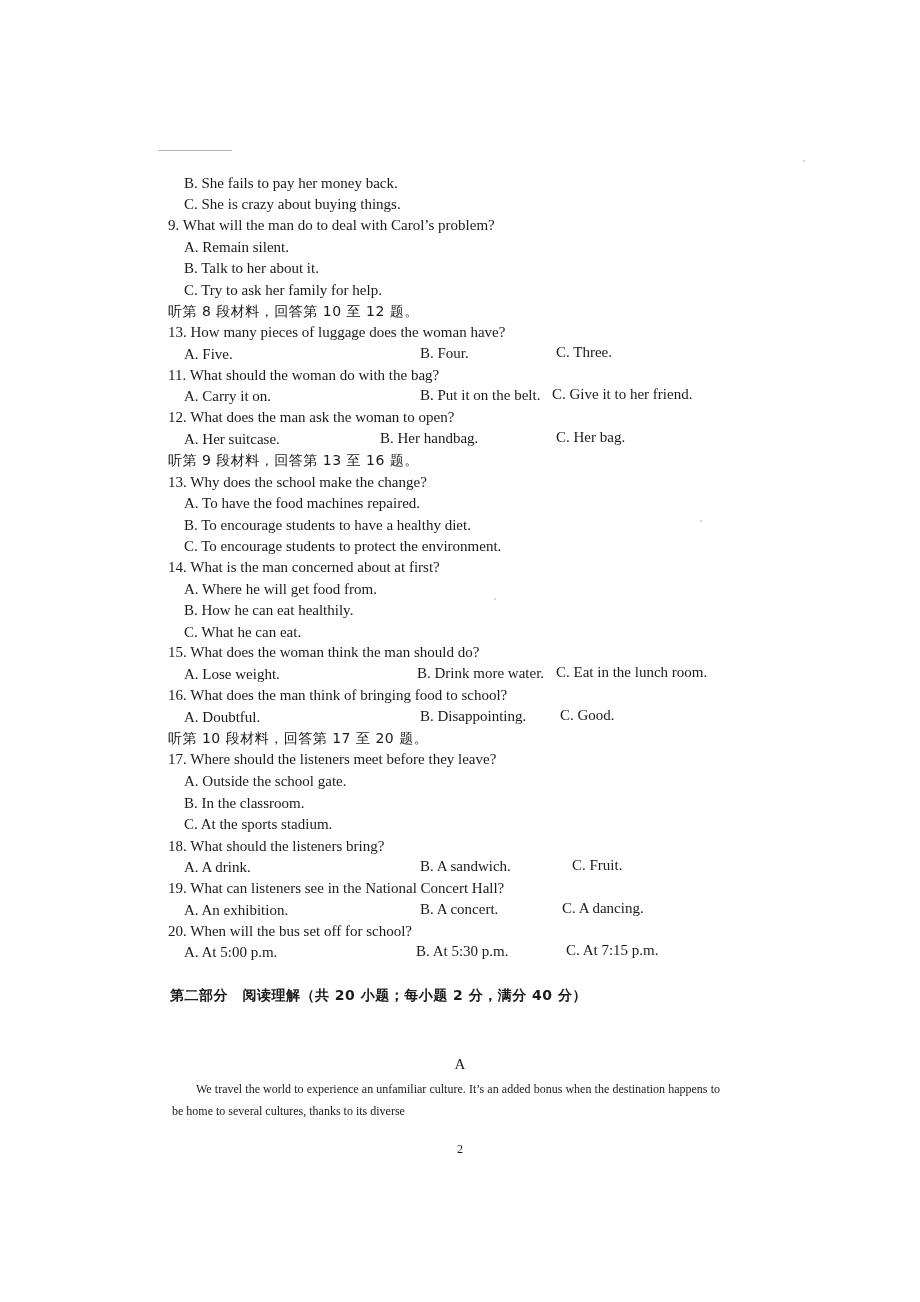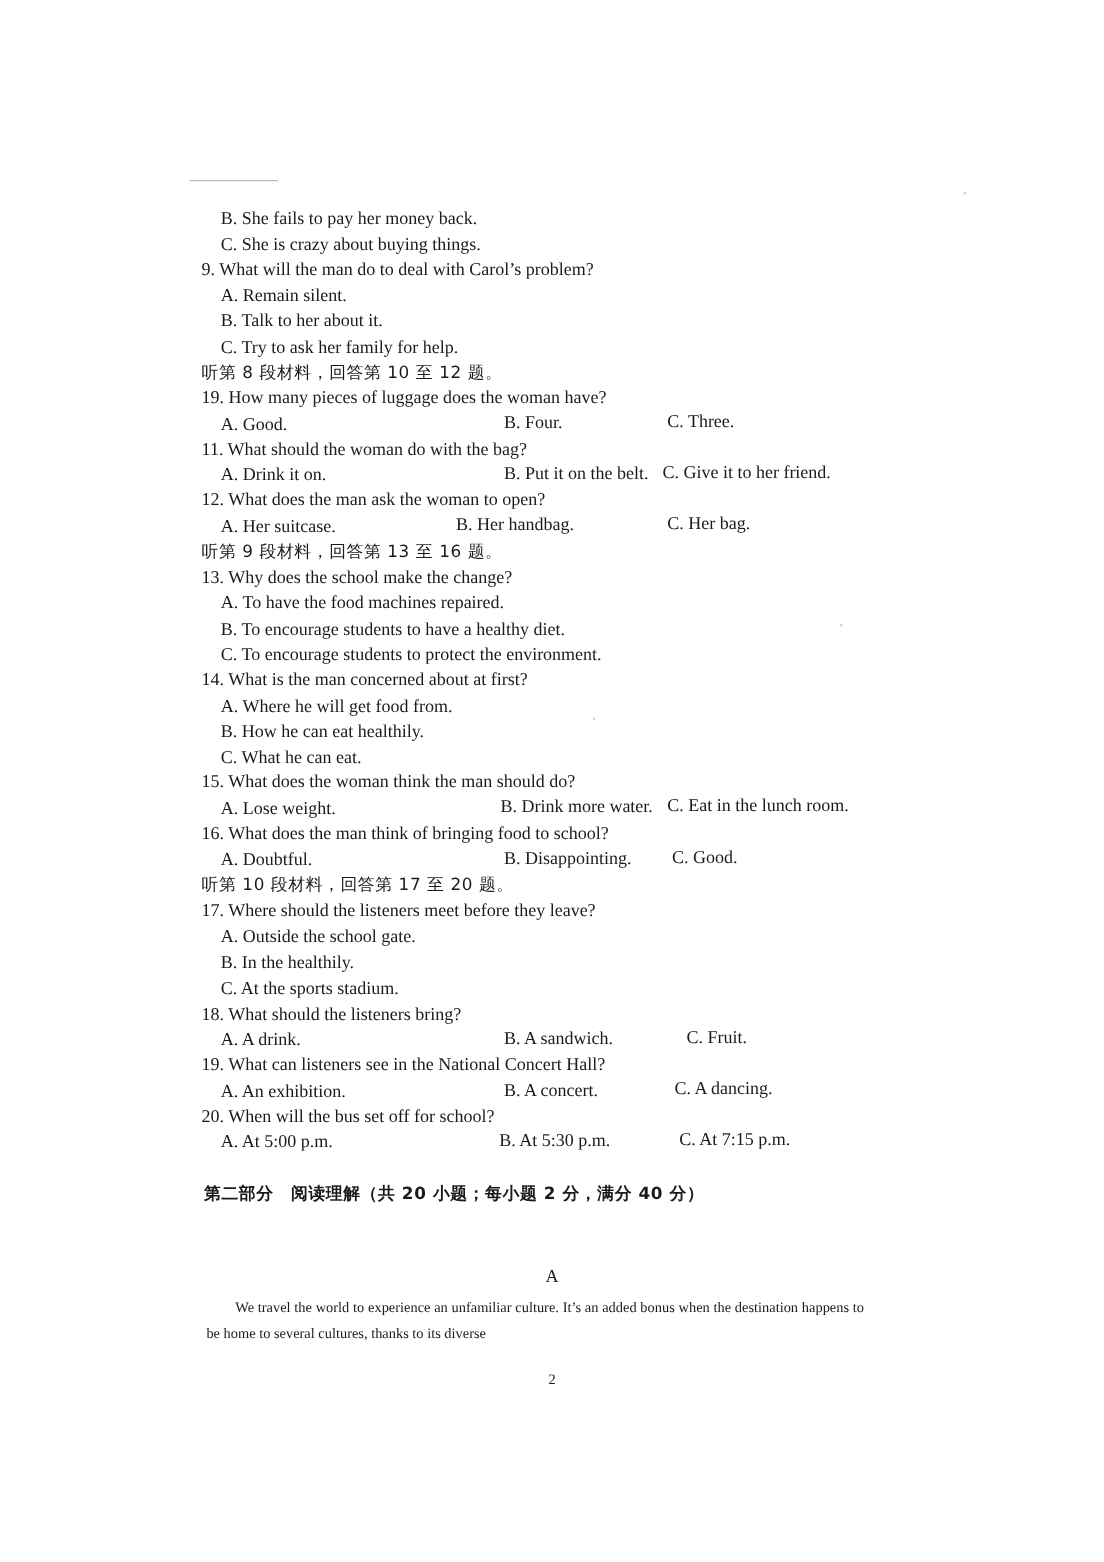--- a/index.html
+++ b/index.html
@@ -31,27 +31,27 @@
   <div class="line opt" style="top:174px">B. She fails to pay her money back.</div>
   <div class="line opt" style="top:195px">C. She is crazy about buying things.</div>
 
   <div class="line q" style="top:216px">9. What will the man do to deal with Carol’s problem?</div>
   <div class="line opt" style="top:238px">A. Remain silent.</div>
   <div class="line opt" style="top:259px">B. Talk to her about it.</div>
   <div class="line opt" style="top:281px">C. Try to ask her family for help.</div>
 
   <div class="line cn" style="top:302px">听第 8 段材料，回答第 10 至 12 题。</div>
 
-  <div class="line q" style="top:323px">19. How many pieces of luggage does the woman have?</div>
-  <div class="line opt" style="top:345px">A. Good.</div>
+  <div class="line q" style="top:323px">13. How many pieces of luggage does the woman have?</div>
+  <div class="line opt" style="top:345px">A. Five.</div>
   <div class="line optB" style="top:344px">B. Four.</div>
   <div class="line optC" style="top:343px">C. Three.</div>
 
   <div class="line q" style="top:366px">11. What should the woman do with the bag?</div>
-  <div class="line opt" style="top:387px">A. Drink it on.</div>
+  <div class="line opt" style="top:387px">A. Carry it on.</div>
   <div class="line optB" style="top:386px">B. Put it on the belt.</div>
   <div class="line" style="top:385px;left:552px">C. Give it to her friend.</div>
 
   <div class="line q" style="top:408px">12. What does the man ask the woman to open?</div>
   <div class="line opt" style="top:430px">A. Her suitcase.</div>
   <div class="line" style="top:429px;left:380px">B. Her handbag.</div>
   <div class="line optC" style="top:428px">C. Her bag.</div>
 
   <div class="line cn" style="top:451px">听第 9 段材料，回答第 13 至 16 题。</div>
 
@@ -72,21 +72,21 @@
 
   <div class="line q" style="top:686px">16. What does the man think of bringing food to school?</div>
   <div class="line opt" style="top:708px">A. Doubtful.</div>
   <div class="line optB" style="top:707px">B. Disappointing.</div>
   <div class="line" style="top:706px;left:560px">C. Good.</div>
 
   <div class="line cn" style="top:729px">听第 10 段材料，回答第 17 至 20 题。</div>
 
   <div class="line q" style="top:750px">17. Where should the listeners meet before they leave?</div>
   <div class="line opt" style="top:772px">A. Outside the school gate.</div>
-  <div class="line opt" style="top:794px">B. In the healthily.</div>
+  <div class="line opt" style="top:794px">B. In the classroom.</div>
   <div class="line opt" style="top:815px">C. At the sports stadium.</div>
 
   <div class="line q" style="top:837px">18. What should the listeners bring?</div>
   <div class="line opt" style="top:858px">A. A drink.</div>
   <div class="line optB" style="top:857px">B. A sandwich.</div>
   <div class="line" style="top:856px;left:572px">C. Fruit.</div>
 
   <div class="line q" style="top:879px">19. What can listeners see in the National Concert Hall?</div>
   <div class="line opt" style="top:901px">A. An exhibition.</div>
   <div class="line optB" style="top:900px">B. A concert.</div>

